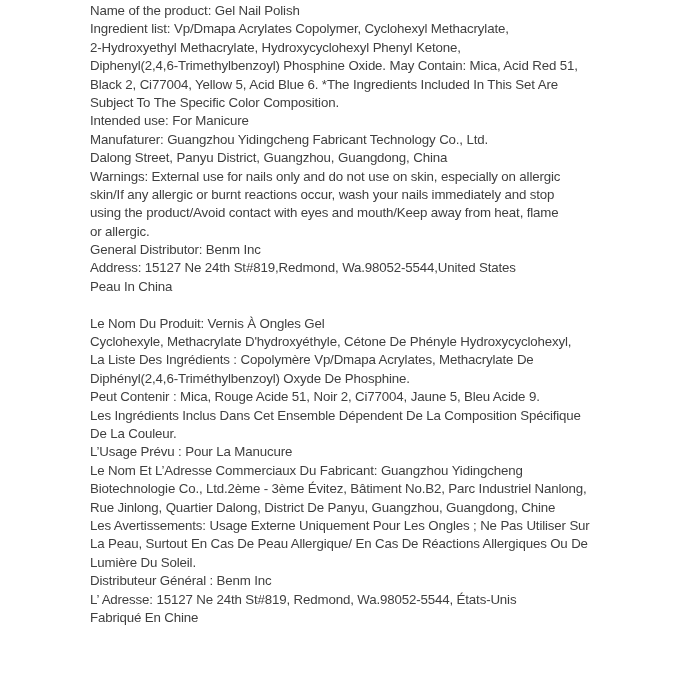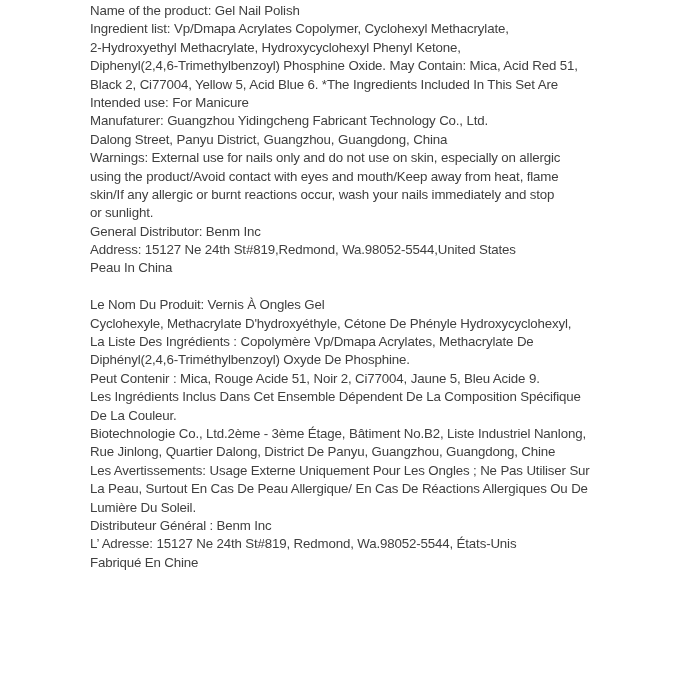--- a/index.html
+++ b/index.html
@@ -33,43 +33,46 @@
 <body>
 
 <div class="page">
 
   <div>
     <div class="line">Name of the product: Gel Nail Polish</div>
     <div class="line">Ingredient list: Vp/Dmapa Acrylates Copolymer, Cyclohexyl Methacrylate,</div>
     <div class="line">2-Hydroxyethyl Methacrylate, Hydroxycyclohexyl Phenyl Ketone,</div>
     <div class="line">Diphenyl(2,4,6-Trimethylbenzoyl) Phosphine Oxide. May Contain: Mica, Acid Red 51,</div>
     <div class="line">Black 2, Ci77004, Yellow 5, Acid Blue 6. *The Ingredients Included In This Set Are</div>
+    <div class="line">Subject To The Specific Color Composition.</div>
     <div class="line">Intended use: For Manicure</div>
     <div class="line">Manufaturer: Guangzhou Yidingcheng Fabricant Technology Co., Ltd.</div>
     <div class="line">Dalong Street, Panyu District, Guangzhou, Guangdong, China</div>
     <div class="line">Warnings: External use for nails only and do not use on skin, especially on allergic</div>
+    <div class="line">skin/If any allergic or burnt reactions occur, wash your nails immediately and stop</div>
     <div class="line">using the product/Avoid contact with eyes and mouth/Keep away from heat, flame</div>
-    <div class="line">skin/If any allergic or burnt reactions occur, wash your nails immediately and stop</div>
-    <div class="line">or sunlight.</div>
+    <div class="line">or allergic.</div>
     <div class="line">General Distributor: Benm Inc</div>
     <div class="line">Address: 15127 Ne 24th St#819,Redmond, Wa.98052-5544,United States</div>
     <div class="line">Peau In China</div>
   </div>
 
   <div class="line spacer"></div>
 
   <div>
     <div class="line">Le Nom Du Produit: Vernis À Ongles Gel</div>
     <div class="line">Cyclohexyle, Methacrylate D'hydroxyéthyle, Cétone De Phényle Hydroxycyclohexyl,</div>
     <div class="line">La Liste Des Ingrédients : Copolymère Vp/Dmapa Acrylates, Methacrylate De</div>
     <div class="line">Diphényl(2,4,6-Triméthylbenzoyl) Oxyde De Phosphine.</div>
     <div class="line">Peut Contenir : Mica, Rouge Acide 51, Noir 2, Ci77004, Jaune 5, Bleu Acide 9.</div>
     <div class="line">Les Ingrédients Inclus Dans Cet Ensemble Dépendent De La Composition Spécifique</div>
     <div class="line">De La Couleur.</div>
-    <div class="line">Biotechnologie Co., Ltd.2ème - 3ème Étage, Bâtiment No.B2, Liste Industriel Nanlong,</div>
+    <div class="line">L’Usage Prévu : Pour La Manucure</div>
+    <div class="line">Le Nom Et L’Adresse Commerciaux Du Fabricant: Guangzhou Yidingcheng</div>
+    <div class="line">Biotechnologie Co., Ltd.2ème - 3ème Évitez, Bâtiment No.B2, Parc Industriel Nanlong,</div>
     <div class="line">Rue Jinlong, Quartier Dalong, District De Panyu, Guangzhou, Guangdong, Chine</div>
     <div class="line">Les Avertissements: Usage Externe Uniquement Pour Les Ongles ; Ne Pas Utiliser Sur</div>
     <div class="line">La Peau, Surtout En Cas De Peau Allergique/ En Cas De Réactions Allergiques Ou De</div>
     <div class="line">Lumière Du Soleil.</div>
     <div class="line">Distributeur Général : Benm Inc</div>
     <div class="line">L’ Adresse: 15127 Ne 24th St#819, Redmond, Wa.98052-5544, États-Unis</div>
     <div class="line">Fabriqué En Chine</div>
   </div>
 
 </div>

